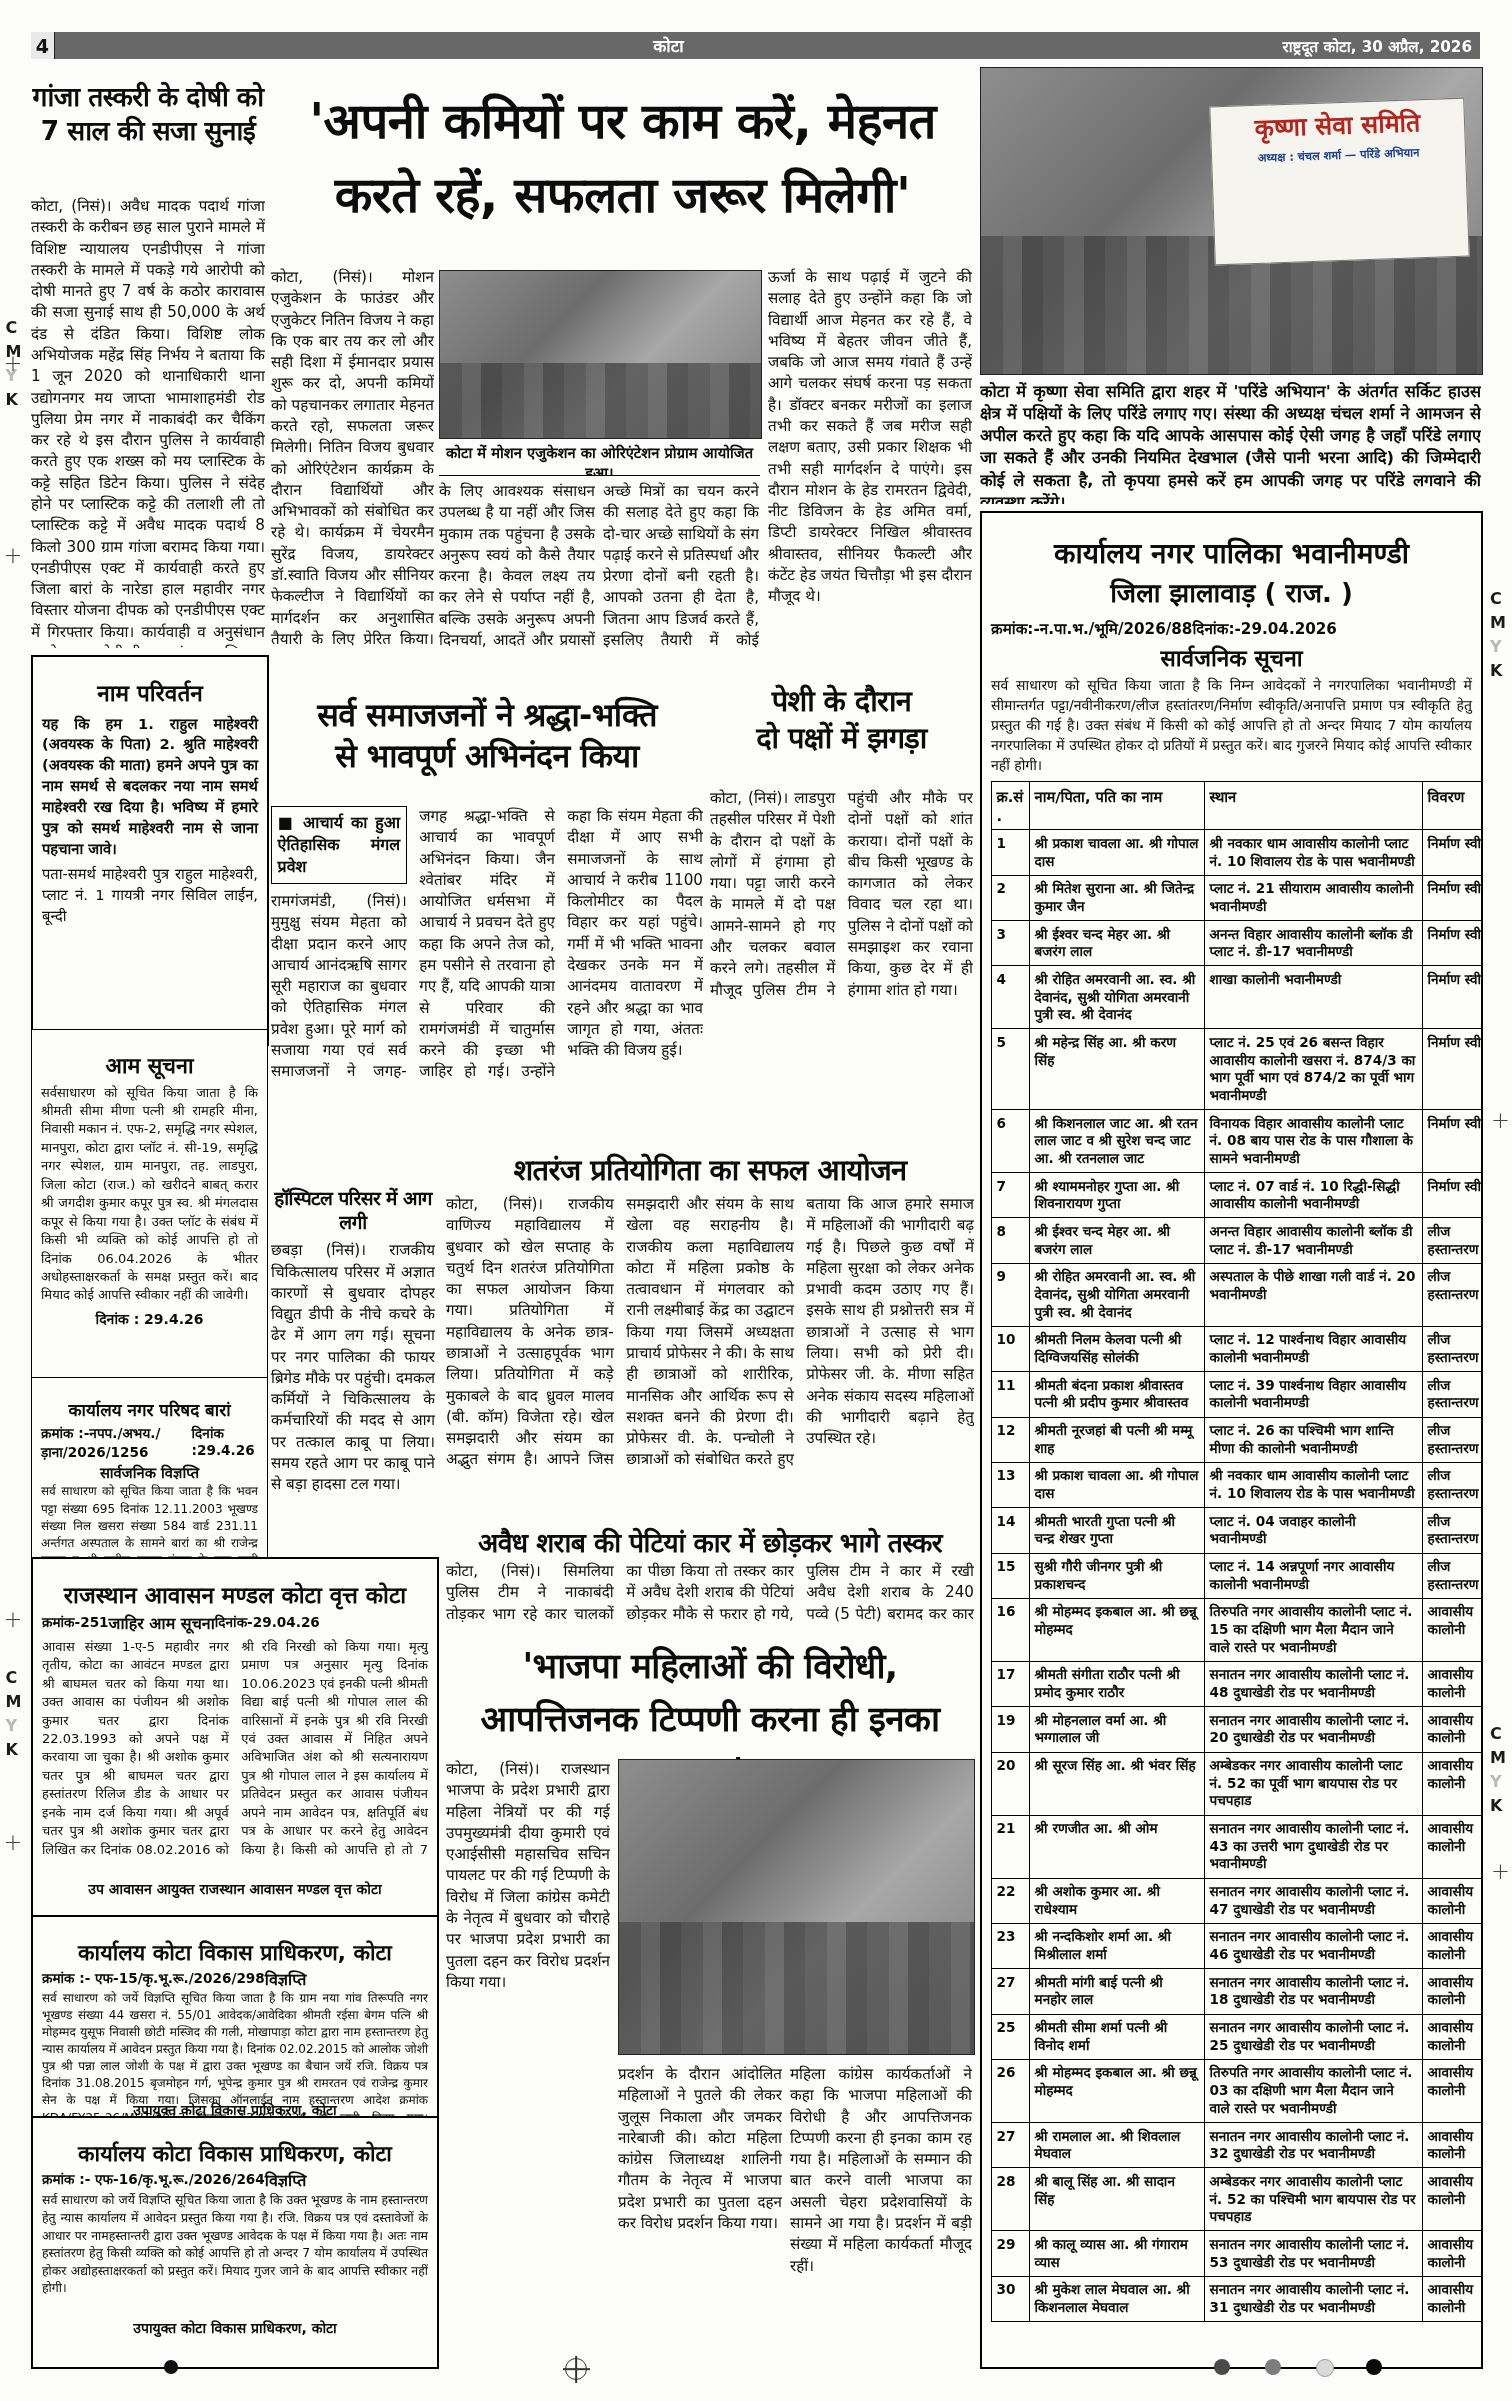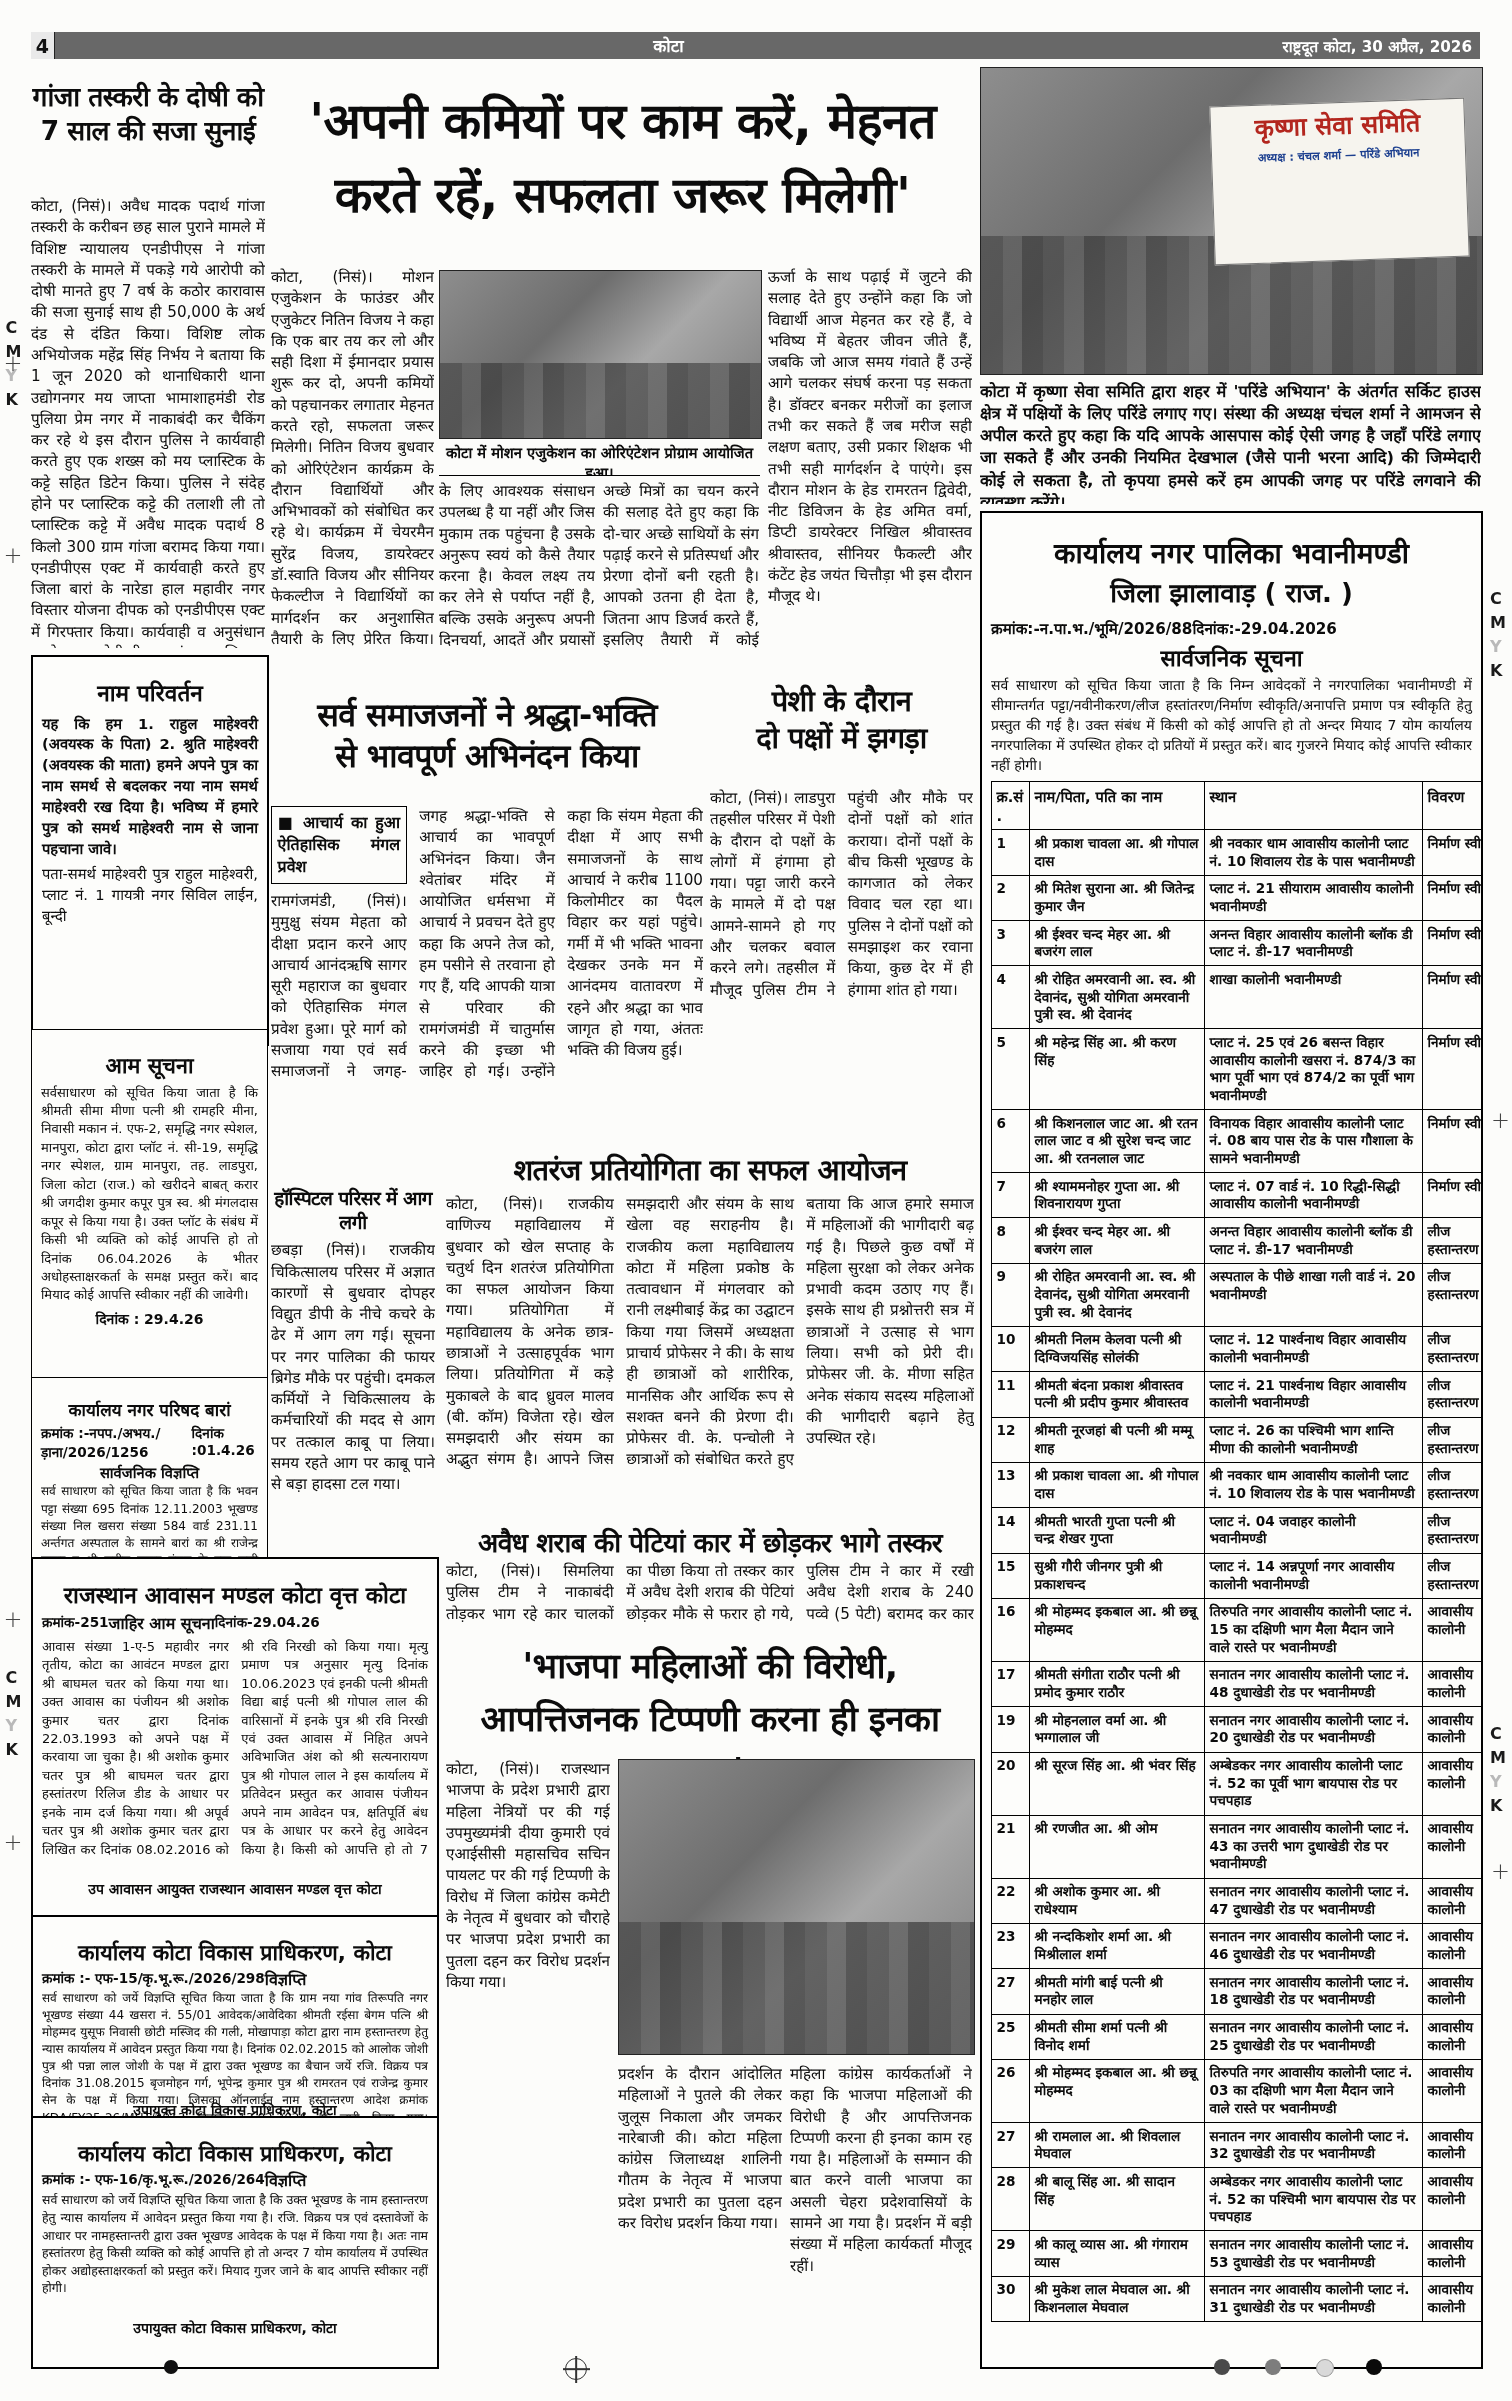--- a/index.html
+++ b/index.html
@@ -76,21 +76,21 @@
   <div class="abs notice-box thin" style="left:31px;top:1029px;width:217px;height:330px;">
     <div class="notice-title" style="font-size:21.5px;">आम सूचना</div>
     <div class="notice-body" style="margin-top:4.5px;">सर्वसाधारण को सूचित किया जाता है कि श्रीमती सीमा मीणा पत्नी श्री रामहरि मीना, निवासी मकान नं. एफ-2, समृद्धि नगर स्पेशल, मानपुरा, कोटा द्वारा प्लॉट नं. सी-19, समृद्धि नगर स्पेशल, ग्राम मानपुरा, तह. लाडपुरा, जिला कोटा (राज.) को खरीदने बाबत् करार श्री जगदीश कुमार कपूर पुत्र स्व. श्री मंगलदास कपूर से किया गया है। उक्त प्लॉट के संबंध में किसी भी व्यक्ति को कोई आपत्ति हो तो दिनांक 06.04.2026 के भीतर अधोहस्ताक्षरकर्ता के समक्ष प्रस्तुत करें। बाद मियाद कोई आपत्ति स्वीकार नहीं की जावेगी।</div>
     <div class="notice-sign">दिनांक : 29.4.26</div>
   </div>
 
   <div class="abs notice-box thin" style="left:31px;top:1377px;width:217px;height:165px;">
     <div class="notice-title" style="font-size:17px;">कार्यालय नगर परिषद बारां</div>
     <div class="notice-meta">
         <span>क्रमांक :-नपप./अभय./ड़ाना/2026/1256</span>
-        <span>दिनांक :01.4.26</span>
+        <span>दिनांक :29.4.26</span>
       </div>
     <div class="notice-sub" style="font-size:14.7px;margin:1.1px 0;">सार्वजनिक विज्ञप्ति</div>
     <div class="notice-body" style="font-size:12px;">सर्व साधारण को सूचित किया जाता है कि भवन पट्टा संख्या 695 दिनांक 12.11.2003 भूखण्ड संख्या निल खसरा संख्या 584 वार्ड 231.11 अर्न्तगत अस्पताल के सामने बारां का श्री राजेन्द्र कुमार व श्री सुनील कुमार बंसल के नाम जारी किया गया। तत्पश्चात जिला न्यायाधीश 26 वर्ष 2008, सुनील कुमार बनाम कंचन बाई में दावा वास्ते नम्बर 02 पर वर्णित श्री राजेन्द्र कुमार को उक्त पट्टे का मालिक माना गया। जिसमें श्री राजेन्द्र कुमार पुत्र श्री चतुर्भुज बंसल द्वारा विक्रय पत्र दिनांक 25.10.2016 से उक्त भूखण्ड माप 2080 वर्गफीट श्री रामफल को बेचान कर दिया। आवेदक द्वारा इसी आधार पर अपने नाम हस्तान्तरण चाहा है।</div>
   </div>
 
   <div class="abs notice-box" style="left:31px;top:1557px;width:386px;height:339px;">
     <div class="notice-title" style="font-size:22.6px;">राजस्थान आवासन मण्डल कोटा वृत्त कोटा</div>
     <div class="notice-meta">
         <span>क्रमांक-251</span>
         <span class="notice-sub" style="font-size:16px;margin:0;">जाहिर आम सूचना</span>
@@ -259,21 +259,21 @@
           </tr>
           <tr>
             <td class="c0">10</td>
             <td class="c1">श्रीमती निलम केलवा पत्नी श्री दिग्विजयसिंह सोलंकी</td>
             <td class="c2">प्लाट नं. 12 पार्श्वनाथ विहार आवासीय कालोनी भवानीमण्डी</td>
             <td class="c3">लीज हस्तान्तरण</td>
           </tr>
           <tr>
             <td class="c0">11</td>
             <td class="c1">श्रीमती बंदना प्रकाश श्रीवास्तव पत्नी श्री प्रदीप कुमार श्रीवास्तव</td>
-            <td class="c2">प्लाट नं. 21 पार्श्वनाथ विहार आवासीय कालोनी भवानीमण्डी</td>
+            <td class="c2">प्लाट नं. 39 पार्श्वनाथ विहार आवासीय कालोनी भवानीमण्डी</td>
             <td class="c3">लीज हस्तान्तरण</td>
           </tr>
           <tr>
             <td class="c0">12</td>
             <td class="c1">श्रीमती नूरजहां बी पत्नी श्री मम्मू शाह</td>
             <td class="c2">प्लाट नं. 26 का पश्चिमी भाग शान्ति मीणा की कालोनी भवानीमण्डी</td>
             <td class="c3">लीज हस्तान्तरण</td>
           </tr>
           <tr>
             <td class="c0">13</td>

